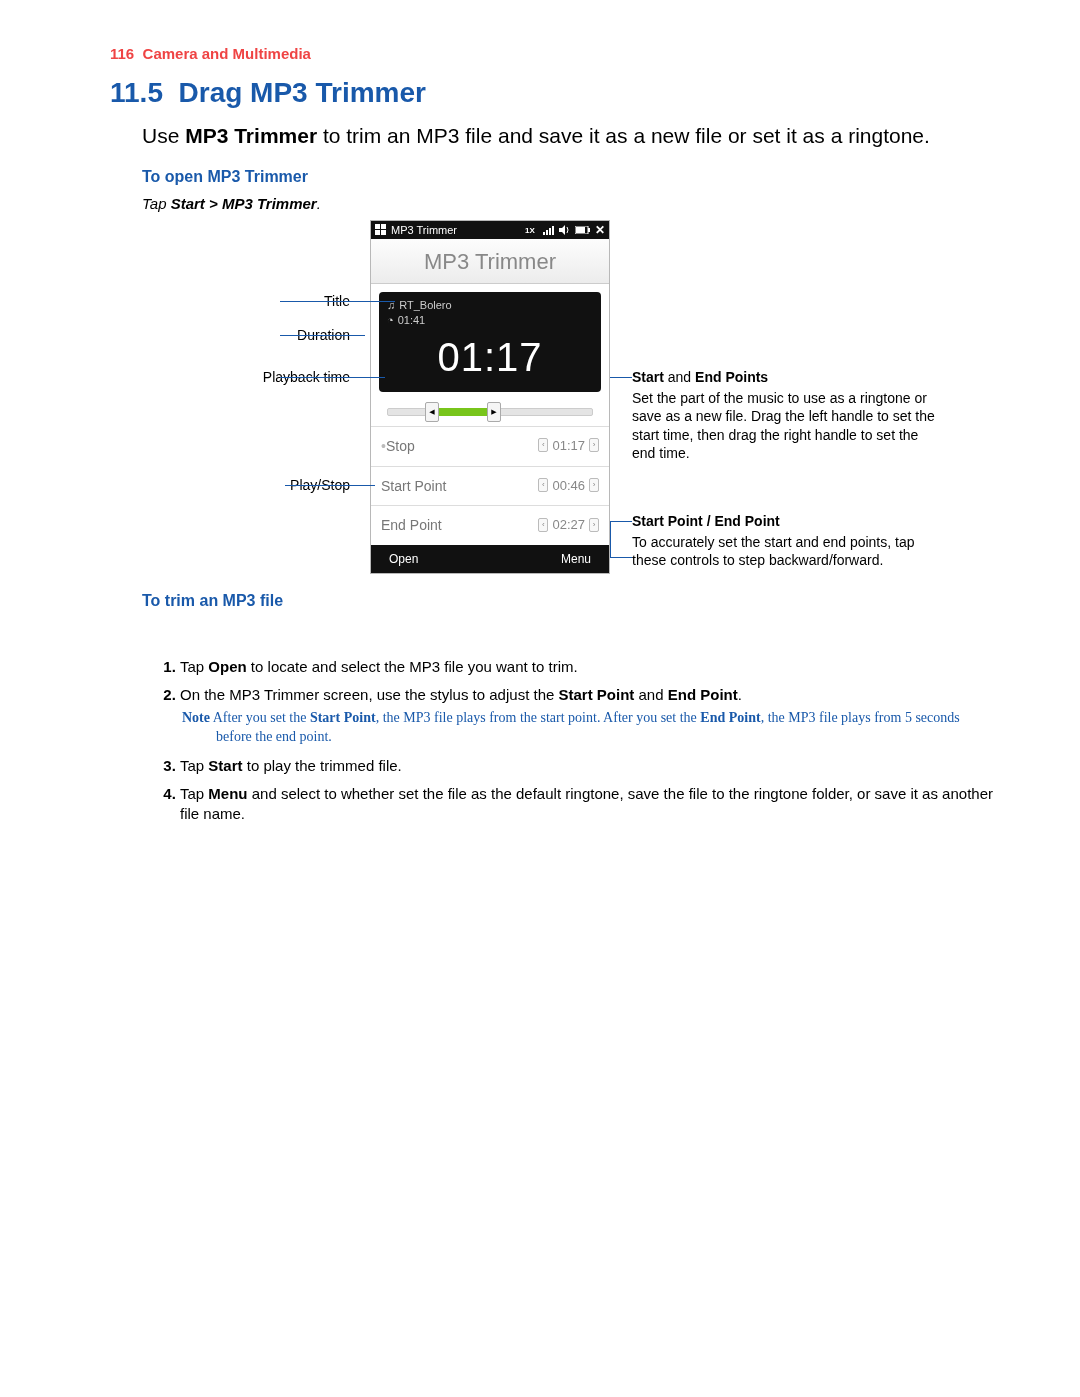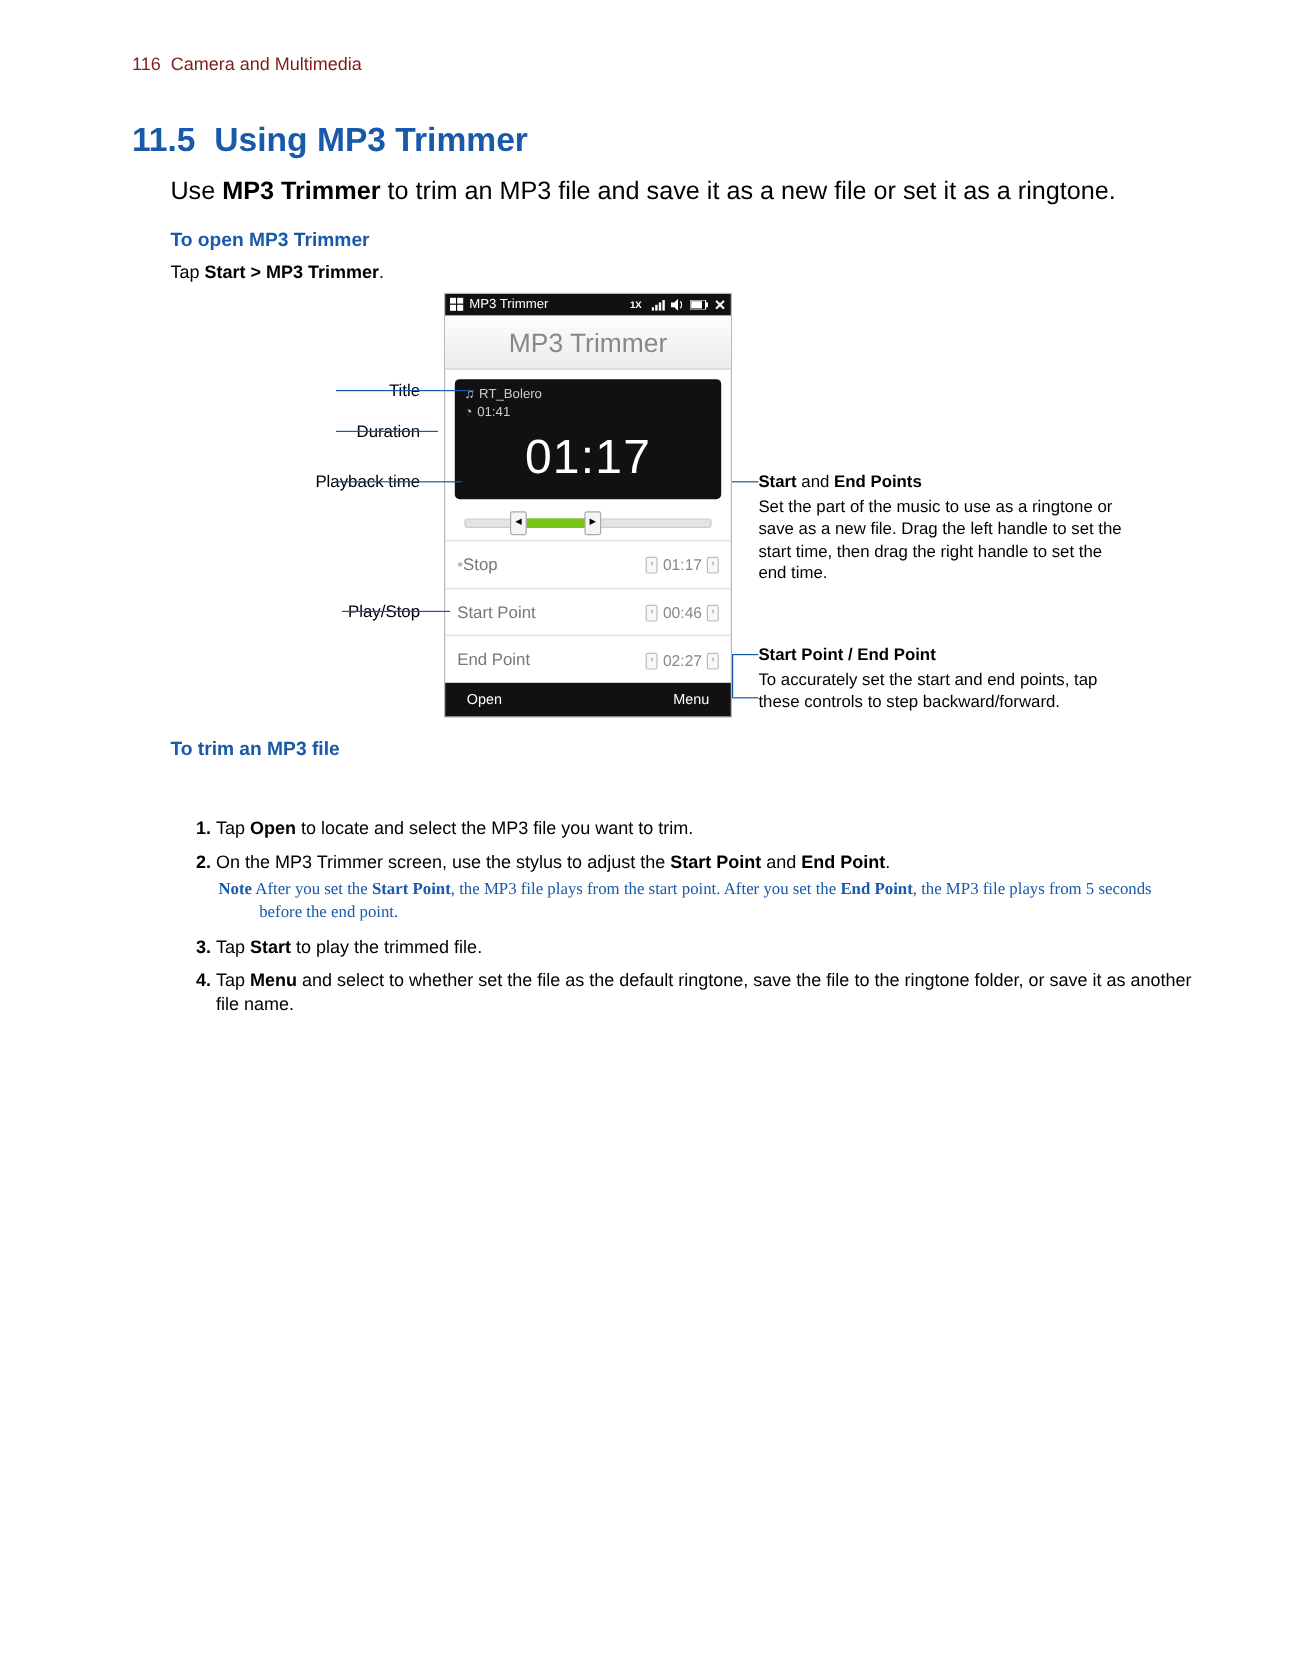--- a/index.html
+++ b/index.html
@@ -8,23 +8,24 @@
     font-size: 15px;
     color: #000;
     background: #fff;
     width: 1080px;
     height: 1397px;
     padding: 44px 70px 40px 70px;
     line-height: 1.35;
   }
   .page-header {
     font-size: 15px;
-    color: #7f1d1d;
-    margin-bottom: 34px;
+    color: #ef4444;
+    margin-bottom: 10px;
     padding-left: 40px;
+    font-weight: bold;
   }
   .section-title {
     font-size: 28px;
     font-weight: bold;
     color: #1959aa;
     margin-bottom: 10px;
     padding-left: 40px;
   }
   .intro {
     padding-left: 72px;
@@ -35,20 +36,21 @@
     font-size: 16px;
     font-weight: bold;
     color: #1959aa;
     padding-left: 72px;
     margin-top: 8px;
     margin-bottom: 6px;
   }
   .step-line {
     padding-left: 72px;
     margin-bottom: 6px;
+    font-style: italic;
   }
   b { font-weight: bold; }
   .fig-wrap {
     position: relative;
     width: 100%;
     height: 360px;
     margin-top: 4px;
     margin-bottom: 10px;
   }
   
@@ -94,21 +96,21 @@
   .slider-area {
     margin: 6px 8px 0 8px;
     position: relative;
     height: 28px;
   }
   .track-bg { position:absolute; left:8px; right:8px; top:10px; height:8px; background:#e4e4e4; border:1px solid #ccc; border-radius:2px;}
   .track-fill { position:absolute; left:56px; width:56px; top:10px; height:8px; background:#78c51b; }
   .handle-l { position:absolute; left:46px; top:4px; width:14px; height:20px; background:#f5f5f5; border:1px solid #aaa; border-radius:2px; display:flex; align-items:center; justify-content:center;}
   .handle-r { position:absolute; left:108px; top:4px; width:14px; height:20px; background:#f5f5f5; border:1px solid #aaa; border-radius:2px; display:flex; align-items:center; justify-content:center;}
   .row {
-    display:flex; align-items:flex-end; justify-content:space-between;
+    display:flex; align-items:flex-start; justify-content:space-between;
     padding: 10px 10px;
     border-top: 1px solid #ddd;
     font-size: 14px;
     color:#777;
   }
   .row .lbl { color:#777; }
   .row .val {
     display:flex; align-items:center; gap:4px;
     color:#888; font-size:13px;
   }
@@ -138,21 +140,21 @@
   .note b { font-weight: bold; }
 </style>
 </head>
 <body>
 
 <div class="page-header">
   <span>116</span>&nbsp;&nbsp;<span>Camera and Multimedia</span>
 </div>
 
 <div class="section-title">
-  <span>11.5</span>&nbsp;&nbsp;<span>Using MP3 Trimmer</span>
+  <span>11.5</span>&nbsp;&nbsp;<span>Drag MP3 Trimmer</span>
 </div>
 
 <div class="intro">
   <span>Use </span><b>MP3 Trimmer</b><span> to trim an MP3 file and save it as a new file or set it as a ringtone.</span>
 </div>
 
 <div class="sub-h">To open MP3 Trimmer</div>
 <div class="step-line">
   <span>Tap </span><b>Start &gt; MP3 Trimmer</b><span>.</span>
 </div>

